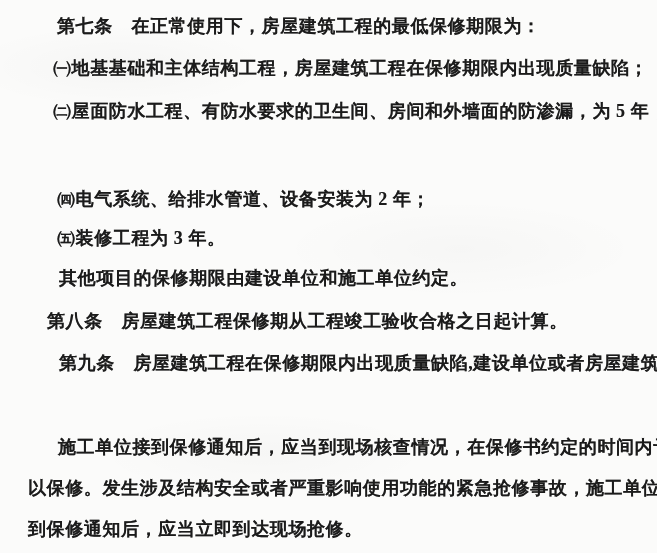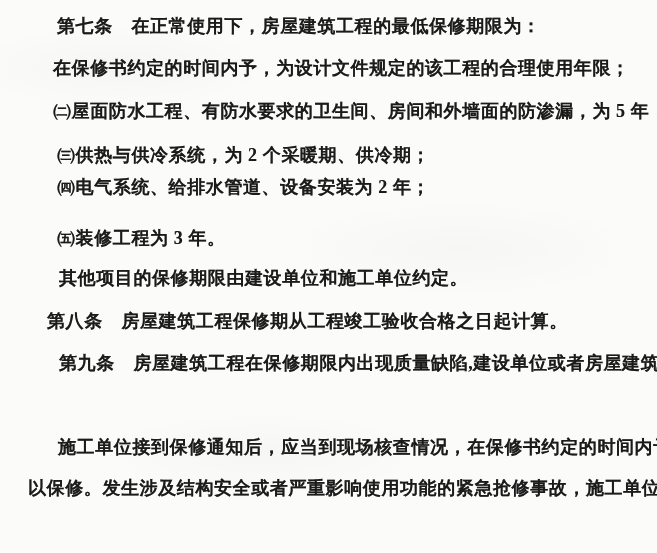--- a/index.html
+++ b/index.html
@@ -29,23 +29,23 @@
     color: #1b1b1b;
     white-space: pre;
     text-shadow: 0 0 0.4px rgba(20,20,20,0.55);
   }
 </style>
 </head>
 <body>
 
 <div class="page" style="color: rgb(27, 27, 27);">
   <p class="line" style="left:57px;  top:15px;">第七条　在正常使用下，房屋建筑工程的最低保修期限为：</p>
-  <p class="line" style="left:53px;  top:57px;">在保修书约定的时间内予，为设计文件规定的该工程的合理使用年限；</p>
+  <p class="line" style="left:53px;  top:57px;">㈠地基基础和主体结构工程，房屋建筑工程在保修期限内出现质量缺陷；</p>
   <p class="line" style="left:53px;  top:100px;">㈡屋面防水工程、有防水要求的卫生间、房间和外墙面的防渗漏，为 5 年；</p>
-  <p class="line" style="left:57px;  top:144px;">㈢供热与供冷系统，为 2 个采暖期、供冷期；</p>
-  <p class="line" style="left:57px;  top:176px;">㈣电气系统、给排水管道、设备安装为 2 年；</p>
+  <p class="line" style="left:57px;  top:188px;">㈣电气系统、给排水管道、设备安装为 2 年；</p>
   <p class="line" style="left:57px;  top:227px;">㈤装修工程为 3 年。</p>
   <p class="line" style="left:59px;  top:267px;">其他项目的保修期限由建设单位和施工单位约定。</p>
   <p class="line" style="left:47px;  top:310px;">第八条　房屋建筑工程保修期从工程竣工验收合格之日起计算。</p>
   <p class="line" style="left:59px;  top:352px;">第九条　房屋建筑工程在保修期限内出现质量缺陷,建设单位或者房屋建筑</p>
   <p class="line" style="left:58px;  top:436px;">施工单位接到保修通知后，应当到现场核查情况，在保修书约定的时间内予</p>
   <p class="line" style="left:28px;  top:477px;">以保修。发生涉及结构安全或者严重影响使用功能的紧急抢修事故，施工单位接</p>
+  <p class="line" style="left:28px;  top:518px;">到保修通知后，应当立即到达现场抢修。</p>
 </div>
 
 </body></html>

